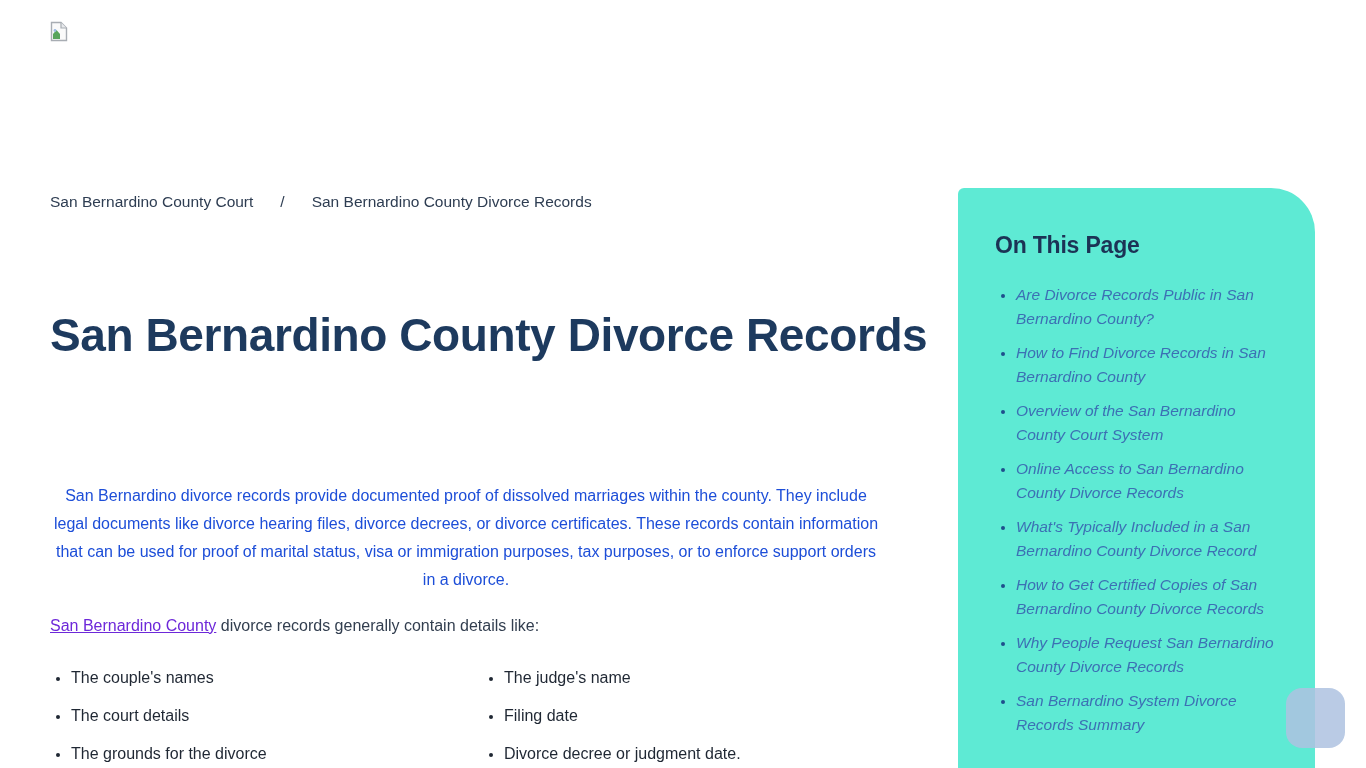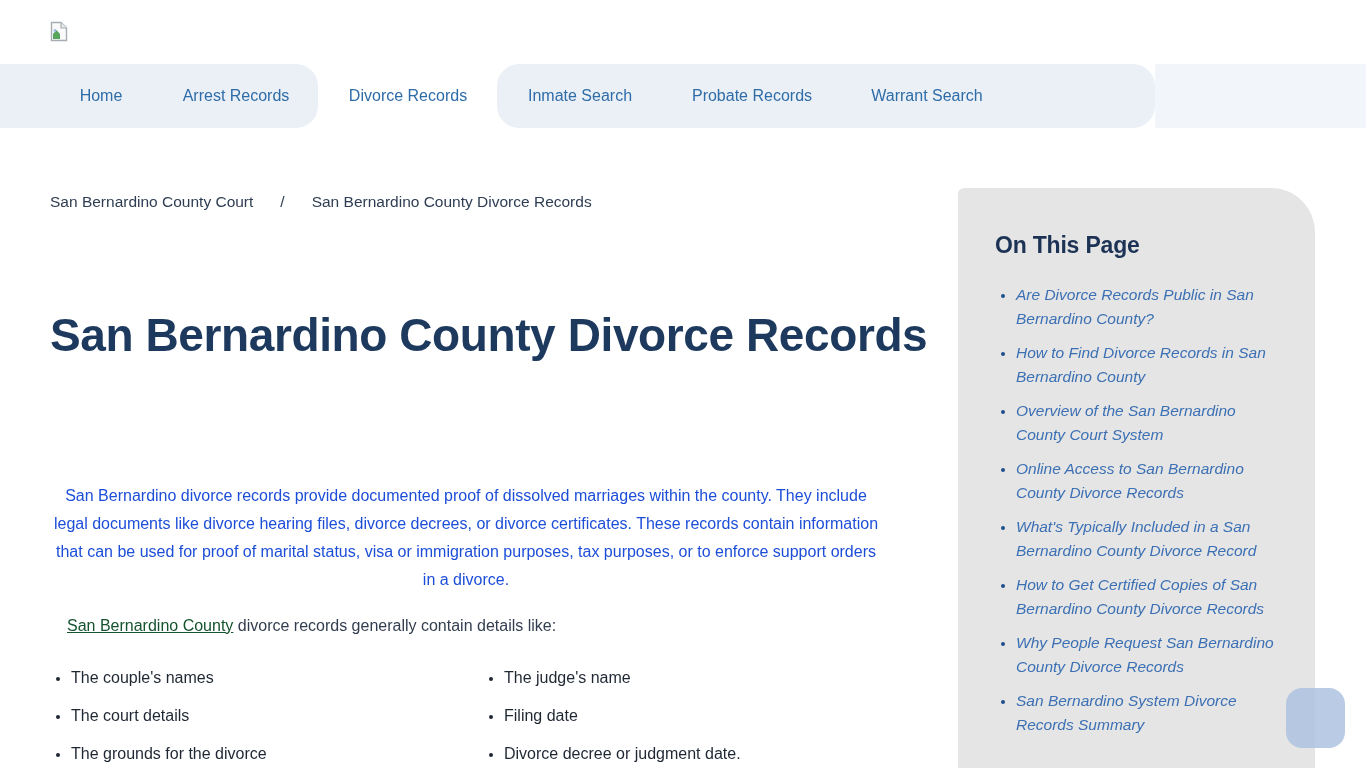--- a/index.html
+++ b/index.html
@@ -31,33 +31,33 @@
   .h1 {
     position:absolute; left:50px; top:300px; width:880px;
     font-size:46px; line-height:71px; font-weight:800; letter-spacing:-0.4px;
     color:#1d3a5e;
   }
   .intro {
     position:absolute; left:50px; top:482px; width:832px;
     font-size:16px; line-height:28px; color:#1d4ed8;text-align:center;
   }
   .lead { position:absolute; left:50px; top:617px; width:860px; font-size:16px; color:#323e4f; }
-  .lead a { color:#14532d; text-decoration:underline;margin-left:17px; }
+  .lead a { color:#6d28d9; text-decoration:underline; }
 
   .cols { position:absolute; left:50px; top:668px; width:880px; display:flex; }
   .cols ul { list-style:disc; }
   .cols ul li { font-size:16px; color:#1f2733; line-height:20px; margin-bottom:18px; }
   .cols ul li::marker { color:#1f2733; font-size:13px; }
   .col1 { width:433px; padding-left:21px; }
   .col2 { width:400px; padding-left:21px; }
 
   
   .sidebar {
     position:absolute; left:958px; top:188px; width:357px; height:580px;
-    background:#e5e5e5; border-radius:6px 44px 0 0;
+    background:#5eead4; border-radius:6px 44px 0 0;
   }
   .sidebar h2 {
     margin:44px 0 0 37px; font-size:23px; font-weight:700; color:#1c3355; letter-spacing:-0.2px;
   }
   .toc { margin:24px 30px 0 58px; list-style:disc; }
   .toc li { margin-bottom:10px; line-height:24px; }
   .toc li::marker { color:#1f4e8c; font-size:13px; }
   .toc a { font-size:15.5px; color:#3c70b4; text-decoration:none;font-style:italic; }
 
   
@@ -75,32 +75,20 @@
     <span class="logo">
       <svg width="18" height="21" viewBox="0 0 18 21">
         <path d="M1.5 1.5 h9.5 l5.5 5.5 v12.5 h-15 z" fill="#fafafa" stroke="#a8adb3" stroke-width="1.4"></path>
         <path d="M11 1.5 v5.5 h5.5" fill="#e8eaed" stroke="#a8adb3" stroke-width="1.2"></path>
         <path d="M3 13 l3.5-4 3.5 4 v5 h-7 z" fill="#58a55c"></path>
         <circle cx="5" cy="9.5" r="1.4" fill="#9bbbe3"></circle>
       </svg>
     </span>
   </div>
 
-  <nav class="nav">
-    <div class="nav-strip-tail"></div>
-    <div class="nav-group-left"></div>
-    <div class="nav-group-right"></div>
-    <div class="nav-active-bg"></div>
-    <a href="#" style="left:101px">Home</a>
-    <a href="#" style="left:236px">Arrest Records</a>
-    <a href="#" style="left:408px">Divorce Records</a>
-    <a href="#" style="left:580px">Inmate Search</a>
-    <a href="#" style="left:752px">Probate Records</a>
-    <a href="#" style="left:927px">Warrant Search</a>
-  </nav>
 
   <div class="breadcrumb">
     <a href="#">San Bernardino County Court</a><span class="sep">/</span><a href="#">San Bernardino County Divorce Records</a>
   </div>
 
   <h1 class="h1">San Bernardino County Divorce Records</h1>
 
   <p class="intro">San Bernardino divorce records provide documented proof of dissolved marriages within the county. They include legal documents like divorce hearing files, divorce decrees, or divorce certificates. These records contain information that can be used for proof of marital status, visa or immigration purposes, tax purposes, or to enforce support orders in a divorce.</p>
 
   <p class="lead"><a href="#">San Bernardino County</a><span> divorce records generally contain details like:</span></p>

